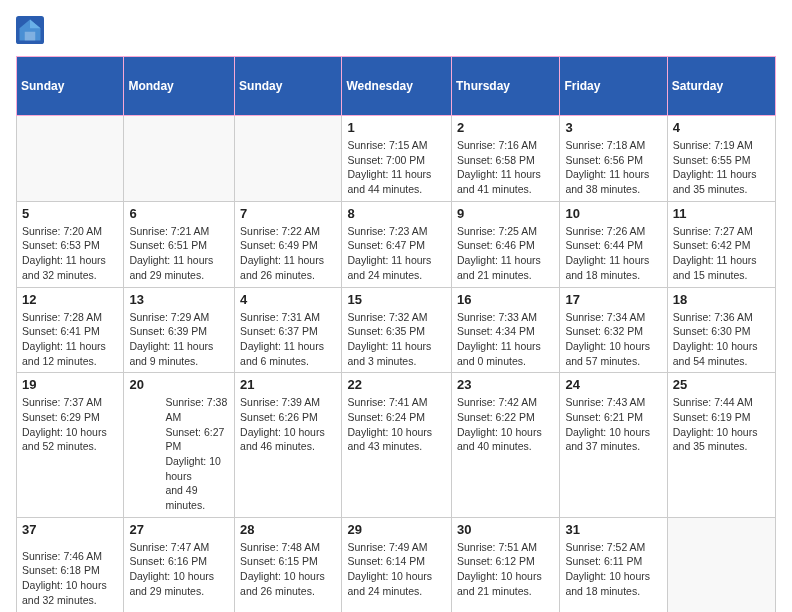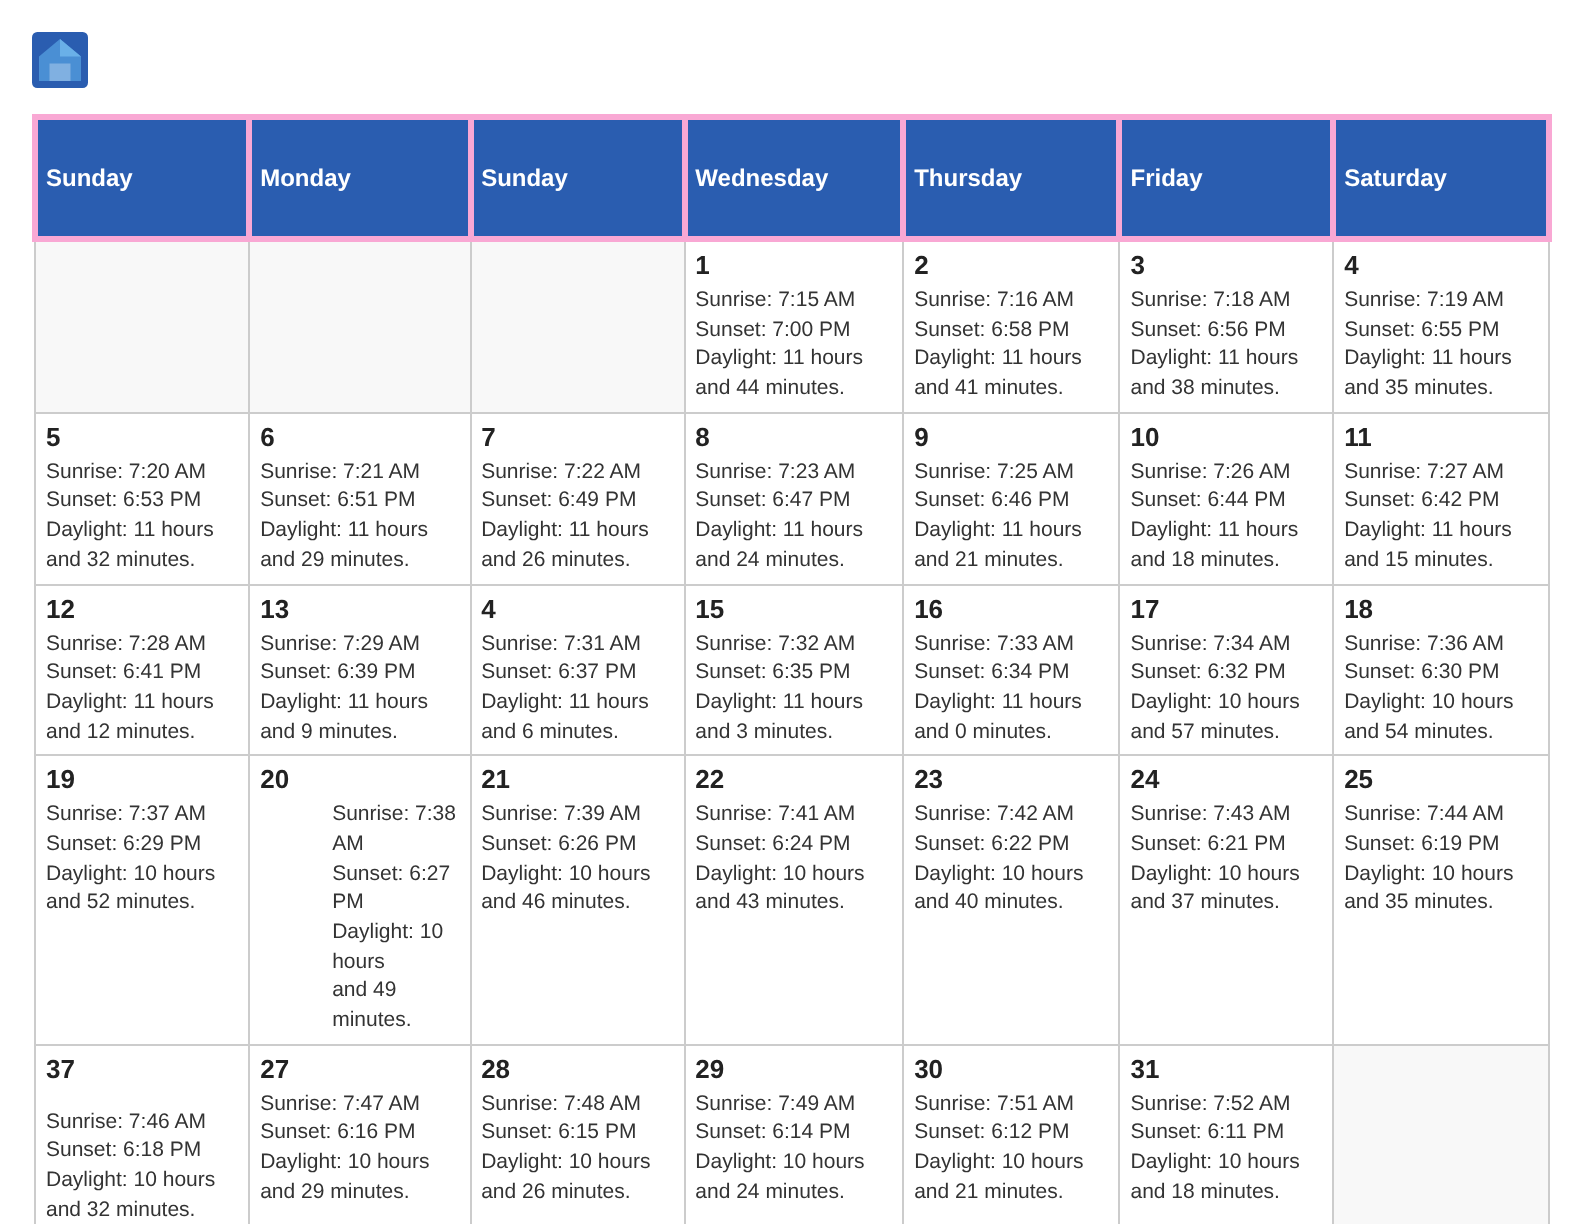--- a/index.html
+++ b/index.html
@@ -56,21 +56,21 @@
       border-collapse: collapse;
       font-size: 11px;
     }
     .calendar th {
       background: #2a5db0;
       color: #fff;
       padding: 22px 4px;
       text-align: left;
       font-size: 12px;
       font-weight: bold;
-      border: 3px solid #f9a8d4;
+      border: 1px solid #f9a8d4;
     }
     .calendar td {
       border: 1px solid #ccc;
       vertical-align: top;
       padding: 4px 5px;
       width: 113px;
       min-height: 80px;
       background: #fff;
     }
     .calendar td.empty {
@@ -235,21 +235,21 @@
         <td>
           <span class="day-number">15</span>
           <div class="day-info" style="white-space: pre-line;">Sunrise: 7:32 AM
 Sunset: 6:35 PM
 Daylight: 11 hours
 and 3 minutes.</div>
         </td>
         <td>
           <span class="day-number">16</span>
           <div class="day-info" style="white-space: pre-line;">Sunrise: 7:33 AM
-Sunset: 6:34 PM
+Sunset: 4:34 PM
 Daylight: 11 hours
 and 0 minutes.</div>
         </td>
         <td>
           <span class="day-number">17</span>
           <div class="day-info" style="white-space: pre-line;">Sunrise: 7:34 AM
 Sunset: 6:32 PM
 Daylight: 10 hours
 and 57 minutes.</div>
         </td>

